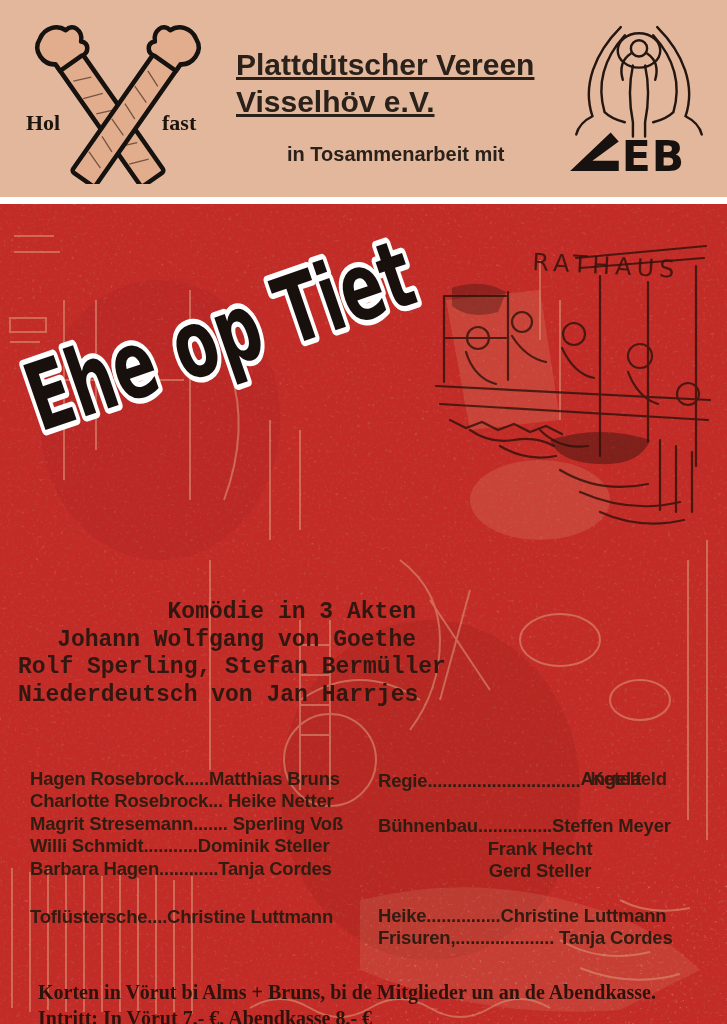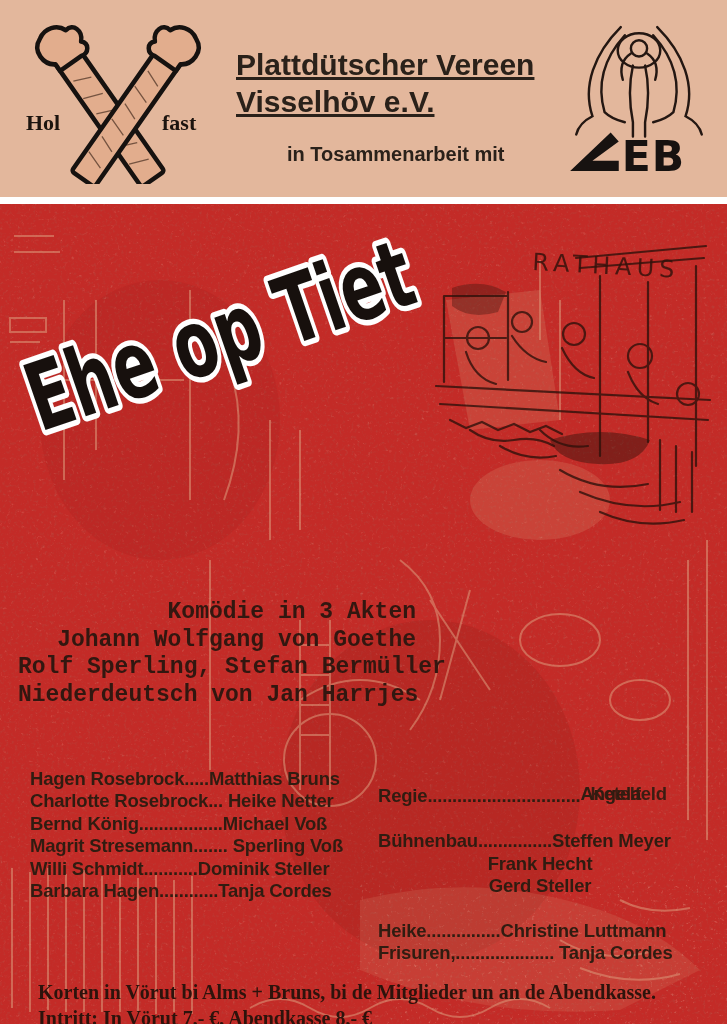--- a/index.html
+++ b/index.html
@@ -27,21 +27,21 @@
   }
   
   .cast-left {
     position:absolute; left:30px; top:564px; width:350px;
     font-size:18.5px; line-height:22.4px; font-weight:bold; letter-spacing:-0.2px;
     color:#301c11; white-space:nowrap;
   }
   .cast-right {
     position:absolute; left:378px; top:564px; width:324px;
     font-size:18.5px; line-height:22.4px; font-weight:bold; letter-spacing:-0.2px;
-    color:#301c11; white-space:nowrap;margin-top:15px;
+    color:#301c11; white-space:nowrap;
   }
   .sp26 { height:26px; } .sp23 { height:23px; } .sp22 { height:22px; }
   .ralign { text-align:center; }
   .overlap { position:relative; display:inline-block; width:100px; height:19px; vertical-align:baseline; }
   .overlap .na { position:absolute; left:0; top:0; }
   .overlap .nb { position:absolute; left:10px; top:0; opacity:.92; }
   
   .tickets {
     position:absolute; left:38px; top:775px; font-family:"Liberation Serif", serif;
     font-weight:bold; font-size:20px; line-height:26px; color:#2d130c; white-space:nowrap;
@@ -172,25 +172,25 @@
     <div class="credits">
       <div>Komödie in 3 Akten</div>
       <div>Johann Wolfgang von Goethe</div>
       <div>Rolf Sperling, Stefan Bermüller</div>
       <div>Niederdeutsch von Jan Harrjes</div>
     </div>
 
     <div class="cast-left">
       <div>Hagen Rosebrock.....Matthias Bruns</div>
       <div>Charlotte Rosebrock... Heike Netter</div>
-      <div>Bernd König.................Michael Voß</div>
       <div>Magrit Stresemann....... Sperling Voß</div>
       <div>Willi Schmidt...........Dominik Steller</div>
       <div>Barbara Hagen............Tanja Cordes</div>
       <div class="sp26"></div>
+      <div>Toflüstersche....Christine Luttmann</div>
     </div>
 
     <div class="cast-right">
       <div><span>Regie...............................</span><span class="overlap"><span class="na">Angela</span><span class="nb">Ketelfeld</span></span></div>
       <div class="sp23"></div>
       <div>Bühnenbau...............Steffen Meyer</div>
       <div class="ralign">Frank Hecht</div>
       <div class="ralign">Gerd Steller</div>
       <div class="sp22"></div>
       <div>Heike...............Christine Luttmann</div>

